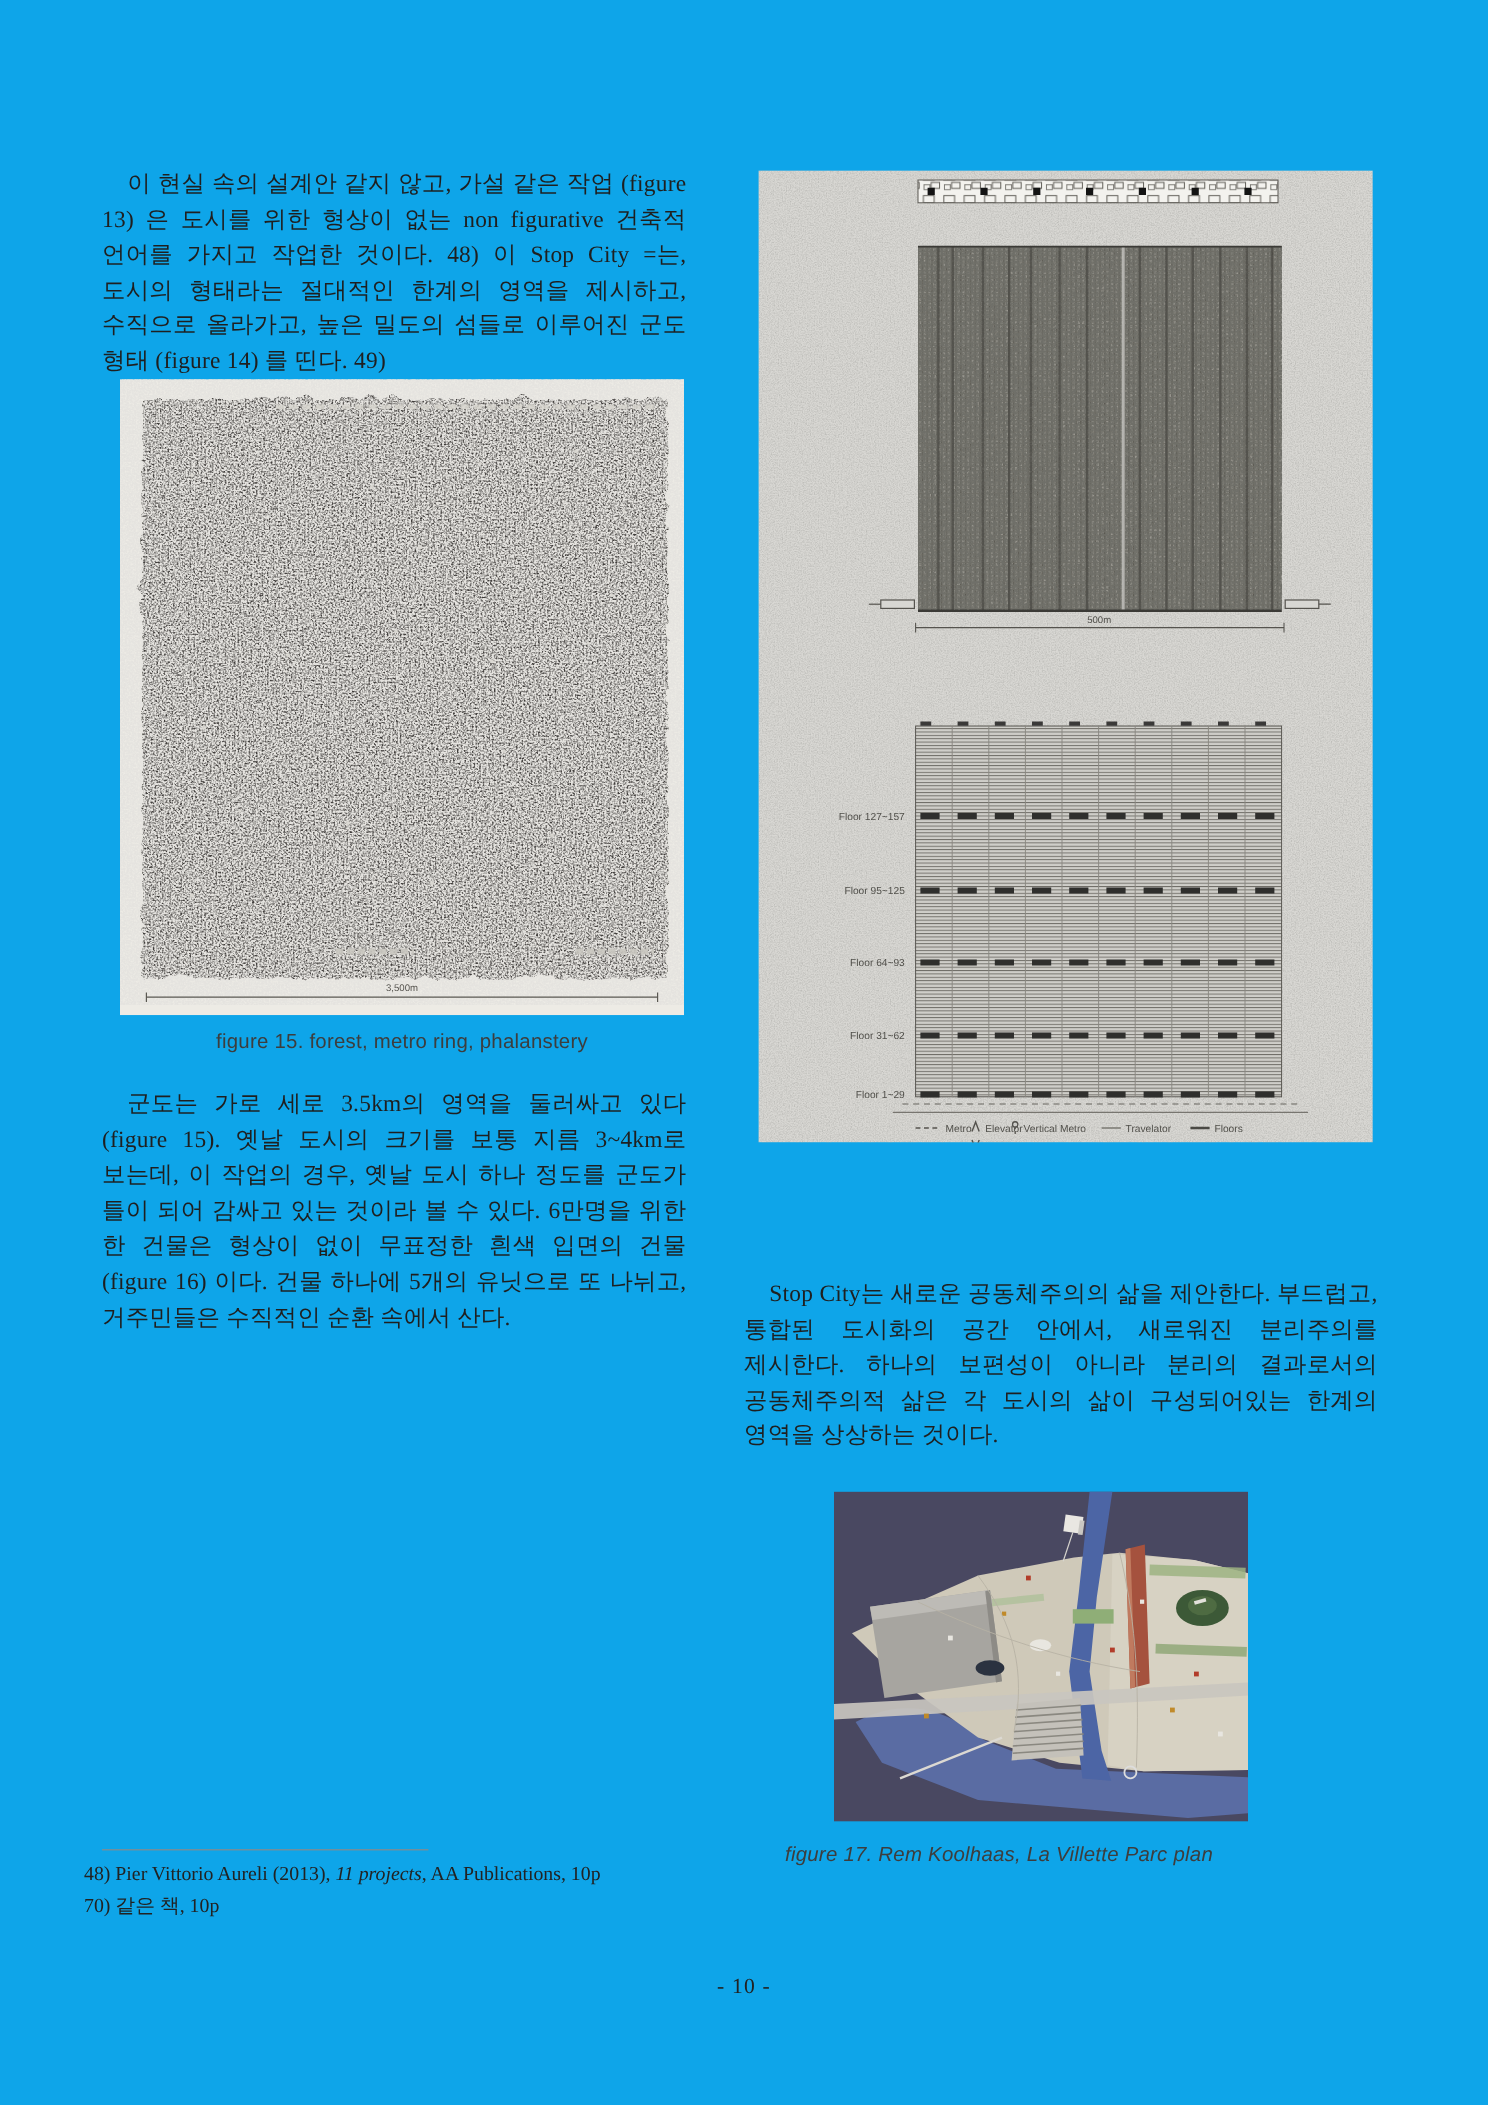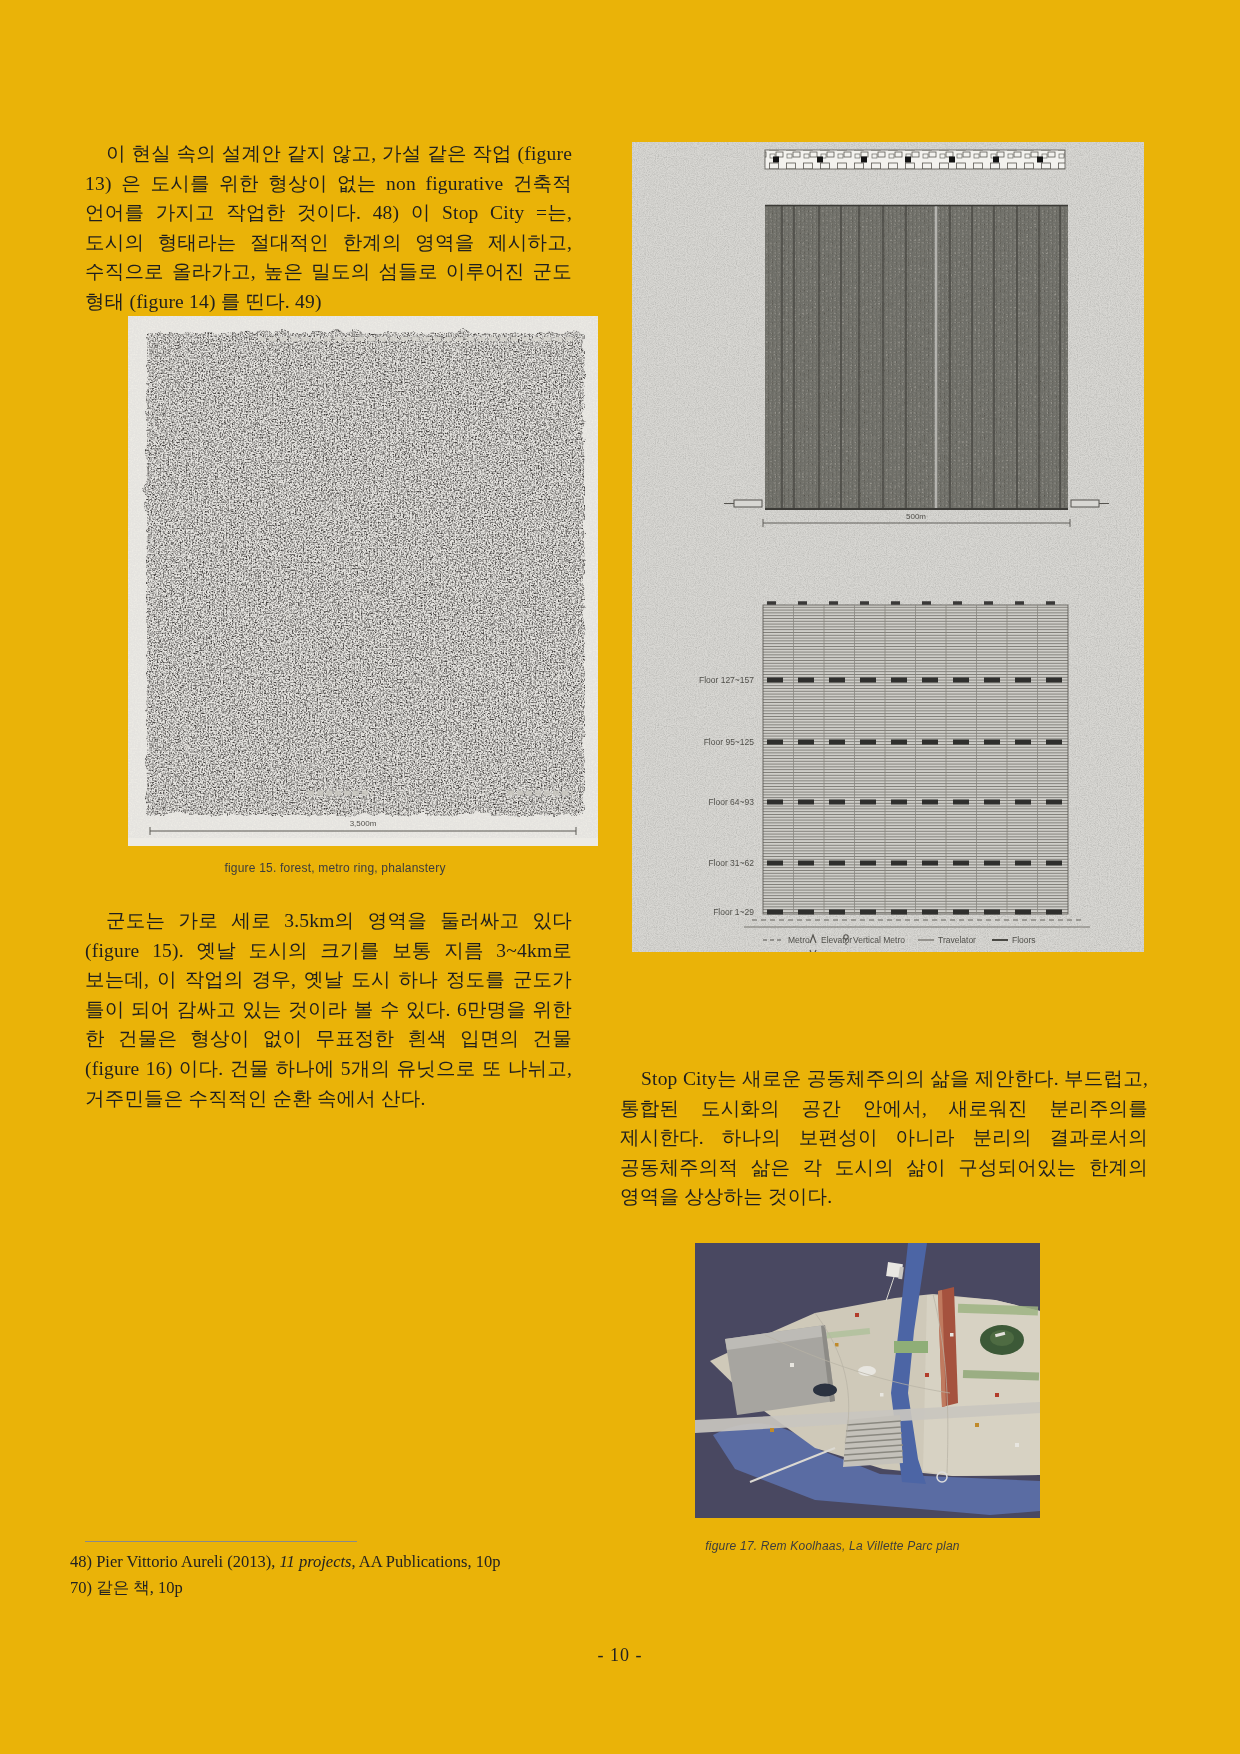--- a/index.html
+++ b/index.html
@@ -1,34 +1,34 @@
 <!DOCTYPE html>
 <html><head>
 <meta charset="utf-8">
 <style>
   html,body{margin:0;padding:0;background:#9a9a9a;}
   .page{
     position:relative;width:1240px;height:1754px;margin:0 auto;
-    background:#eab308;overflow:hidden;
+    background:#0ea5e9;overflow:hidden;
     font-family:"Liberation Serif","DejaVu Serif",serif;color:#1f1f1f;
   }
   .body-text{
     position:absolute;margin:0;font-size:19.5px;line-height:29.6px;
     text-align:justify;text-indent:21px;word-break:keep-all;letter-spacing:.2px;
   }
   .p1{left:85px;top:139px;width:487px;}
   .p2{left:85px;top:906px;width:487px;}
   .p3{left:620px;top:1064px;width:528px;}
   .figure{position:absolute;}
-  .fig15{left:100px;top:316px;width:470px;margin-left:28px;}
+  .fig15{left:100px;top:316px;width:470px;}
   .fig16{left:632px;top:142px;width:536px;}
   .fig17{left:695px;top:1243px;width:345px;}
   .caption{
     position:absolute;font-family:"Liberation Sans","DejaVu Sans",sans-serif;
-    font-size:12px;color:#3d3d3d;text-align:center;line-height:26px;letter-spacing:.2px;
+    font-size:17px;color:#3d3d3d;text-align:center;line-height:26px;letter-spacing:.2px;
   }
   .cap15{left:100px;top:855px;width:470px;}
   .cap16{left:632px;top:964px;width:512px;}
   .cap17{left:630px;top:1533px;width:405px;font-style:italic;}
   .footnote-rule{
     position:absolute;left:85px;top:1541px;width:272px;height:0;
     border-top:1.5px solid #8a8a8a;
   }
   .footnotes{
     position:absolute;left:70px;top:1549px;width:500px;

